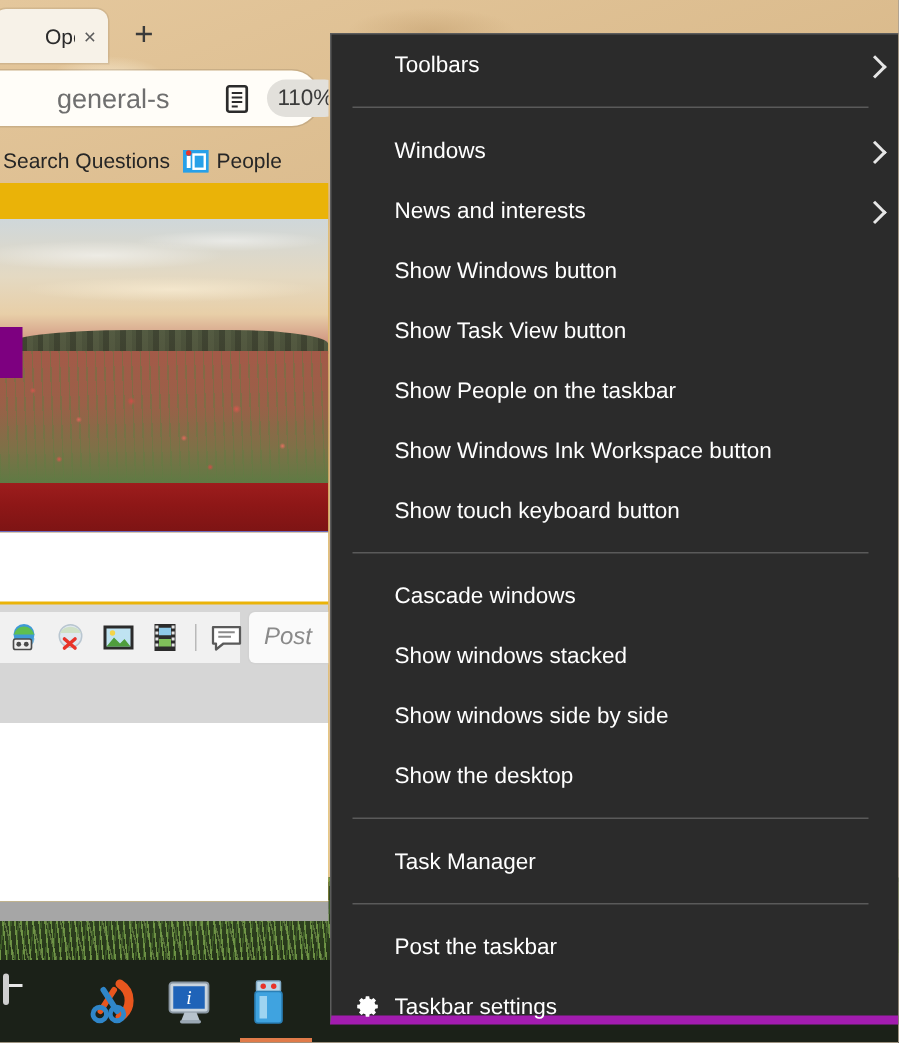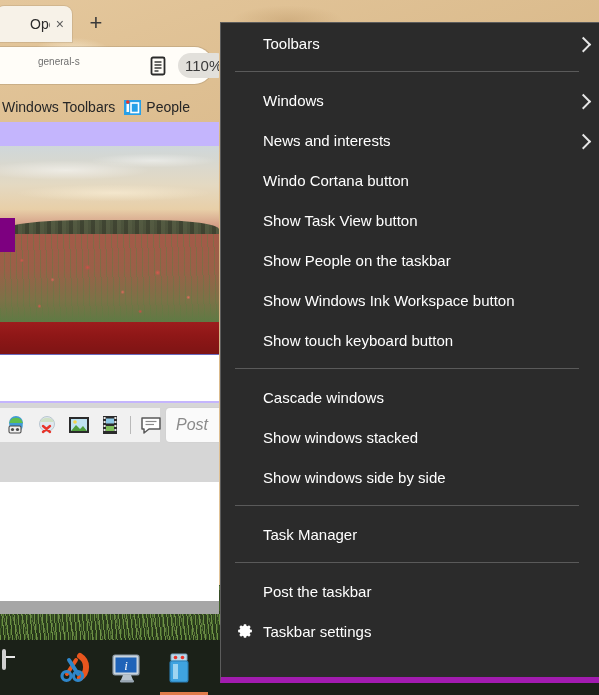--- a/index.html
+++ b/index.html
@@ -110,21 +110,21 @@
     position: absolute; left: 0; top: 47px; width: 219px; height: 39px;
   }
   .omnibox {
     position: absolute; left: -40px; top: 0; width: 253px; height: 37px;
     background: #fffdf8; border-radius: 19px;
     box-shadow: 0 0 0 1px rgba(0,0,0,.10);
     display: flex; align-items: center;
   }
   .omnibox-url {
     position: absolute; left: 38px; top: 9px;
-    font-size: 10px; color: #6f6f6f; white-space: nowrap;
+    font-size: 18px; color: #6f6f6f; white-space: nowrap;
   }
   .ob-btn {
     position: absolute; top: 7px; width: 24px; height: 24px;
     display: flex; align-items: center; justify-content: center;
   }
   .ob-read { left: 146px; }
   .zoom-badge {
     position: absolute; left: 178px; top: 6px;
     min-width: 46px; height: 25px;
     background: #e2e0db; border-radius: 13px;
@@ -141,21 +141,21 @@
     overflow: hidden; white-space: nowrap;
   }
   .bm { display: flex; align-items: center; gap: 5px; }
   .favicon-win {
     width: 17px; height: 15px; flex: none; position: relative;
     background: #27a0e8;
   }
 
   .page {
     position: absolute; left: 0; top: 122px; width: 219px; height: 479px;
-    background: #c4b5fd;
+    background: #eab308;
     overflow: hidden;
   }
   .hero {
     position: absolute; left: 0; top: 24px; width: 219px; height: 176px;
     overflow: hidden;
     background:
       linear-gradient(180deg, #cfd7da 0%, #e4d9c2 22%, #e8cfa8 36%, #d29a84 46%, #b9705f 55%, #9d5f50 62%, #8a6a52 72%, #6e7a4d 86%, #5d7445 100%);
   }
   .hero-sky {
     position: absolute; left: 0; top: 0; width: 100%; height: 46%;
@@ -298,21 +298,21 @@
           <line x1="5.5" y1="15" x2="9.5" y2="15" stroke="#2b2b2b" stroke-width="1.4"></line>
         </svg>
       </div>
 
       <div class="zoom-badge">110%</div>
 
     </div>
 
     <div class="bookmarks">
       <div class="bm">
-        <span>Windows Toolbars</span>
+        <span>Search Questions</span>
       </div>
       <div class="bm">
         <span class="favicon-win">
           <svg width="17" height="15" viewBox="0 0 17 15" aria-hidden="true">
             <rect x="0" y="0" width="17" height="15" fill="#27a0e8"></rect>
             <rect x="2.5" y="4" width="2.6" height="8" fill="#ffffff"></rect>
             <circle cx="3.8" cy="2" r="1.8" fill="#e8342a"></circle>
             <rect x="7" y="3" width="7.5" height="9.5" fill="none" stroke="#ffffff" stroke-width="1.6"></rect>
           </svg>
         </span>
@@ -440,21 +440,21 @@
     <div class="ctx-group">
       <div class="ctx-item">
         <span class="ctx-label">Windows</span>
         <span class="ctx-chevron"></span>
       </div>
       <div class="ctx-item">
         <span class="ctx-label">News and interests</span>
         <span class="ctx-chevron"></span>
       </div>
       <div class="ctx-item">
-        <span class="ctx-label">Windo Cortana button</span>
+        <span class="ctx-label">Show Windows button</span>
       </div>
       <div class="ctx-item">
         <span class="ctx-label">Show Task View button</span>
       </div>
       <div class="ctx-item">
         <span class="ctx-label">Show People on the taskbar</span>
       </div>
       <div class="ctx-item">
         <span class="ctx-label">Show Windows Ink Workspace button</span>
       </div>
@@ -466,20 +466,23 @@
 
     <div class="ctx-group">
       <div class="ctx-item">
         <span class="ctx-label">Cascade windows</span>
       </div>
       <div class="ctx-item">
         <span class="ctx-label">Show windows stacked</span>
       </div>
       <div class="ctx-item">
         <span class="ctx-label">Show windows side by side</span>
+      </div>
+      <div class="ctx-item">
+        <span class="ctx-label">Show the desktop</span>
       </div>
     </div>
     <div class="ctx-sep"></div>
 
     <div class="ctx-group">
       <div class="ctx-item">
         <span class="ctx-label">Task Manager</span>
       </div>
     </div>
     <div class="ctx-sep"></div>

